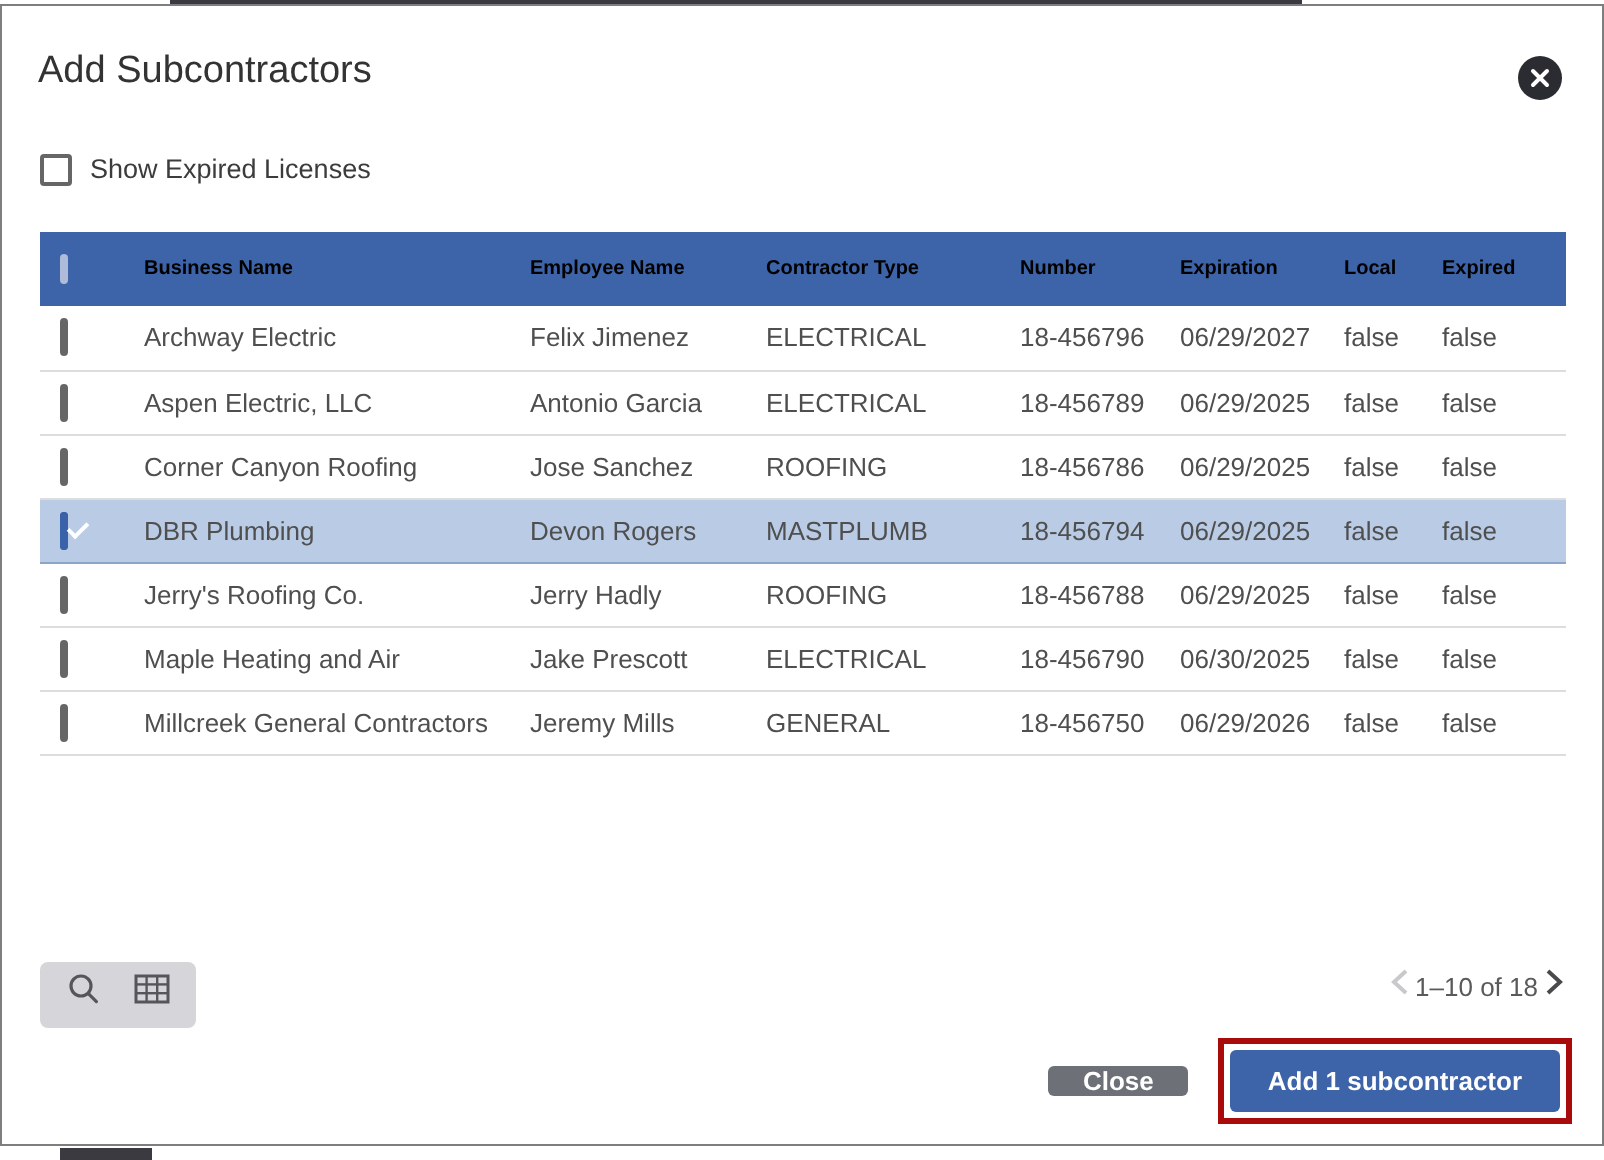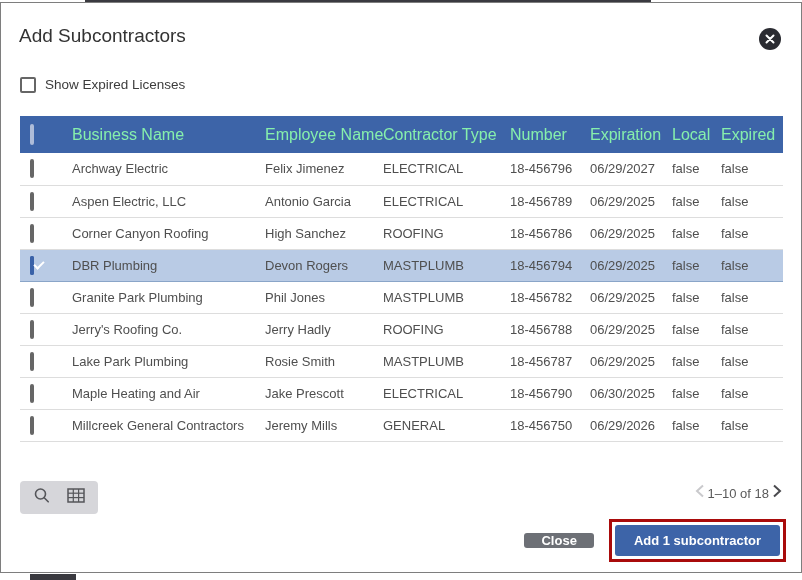--- a/index.html
+++ b/index.html
@@ -30,21 +30,21 @@
         background:#fff; position:relative; flex:0 0 auto; }
   .cb.checked { background:#3a62a8; border-color:#3a62a8; }
   .cb.checked::after { content:""; position:absolute; left:2px; top:3px; width:8px; height:4px;
         border-left:2px solid #fff; border-bottom:2px solid #fff; transform:rotate(-45deg); }
   .cb.header-cb { border-color:#aebcd9; background:transparent; }
 
   
   .grid { position:absolute; left:19px; top:113px; width:763px; border-collapse:collapse; table-layout:fixed; }
   .grid th, .grid td { text-align:left; vertical-align:middle; overflow:hidden; white-space:nowrap; }
   .grid thead tr { background:#3d64a8; height:37px; }
-  .grid thead th { color:#86efac; font-size:16px; font-weight:normal; }
+  .grid thead th { color:#000000; font-size:10px; font-weight:bold; }
   .grid tbody tr { height:32px; border-bottom:1px solid #ddd; background:#fff; }
   .grid tbody td { font-size:13px; color:#4f4f4f; }
   .grid tbody tr.selected { background:#b9cbe5; border-top:1px solid #8aa5c8; border-bottom:1px solid #8aa5c8; }
   .cb-cell { padding-left:10px; }
 
   
   .tools { position:absolute; left:19px; top:478px; width:78px; height:33px;
            background:#d6d6da; border-radius:4px; display:flex; align-items:center;
            justify-content:space-evenly; }
   .tool-btn { display:flex; align-items:center; justify-content:center; width:24px; height:24px; cursor:pointer; }
@@ -124,63 +124,43 @@
         <td>Antonio Garcia</td>
         <td>ELECTRICAL</td>
         <td>18-456789</td>
         <td>06/29/2025</td>
         <td>false</td>
         <td>false</td>
       </tr>
           <tr>
         <td class="cb-cell"><span class="cb"></span></td>
         <td>Corner Canyon Roofing</td>
-        <td>High Sanchez</td>
+        <td>Jose Sanchez</td>
         <td>ROOFING</td>
         <td>18-456786</td>
         <td>06/29/2025</td>
         <td>false</td>
         <td>false</td>
       </tr>
           <tr class="selected">
         <td class="cb-cell"><span class="cb checked"></span></td>
         <td>DBR Plumbing</td>
         <td>Devon Rogers</td>
         <td>MASTPLUMB</td>
         <td>18-456794</td>
         <td>06/29/2025</td>
         <td>false</td>
         <td>false</td>
       </tr>
           <tr>
         <td class="cb-cell"><span class="cb"></span></td>
-        <td>Granite Park Plumbing</td>
-        <td>Phil Jones</td>
-        <td>MASTPLUMB</td>
-        <td>18-456782</td>
-        <td>06/29/2025</td>
-        <td>false</td>
-        <td>false</td>
-      </tr>
-          <tr>
-        <td class="cb-cell"><span class="cb"></span></td>
         <td>Jerry's Roofing Co.</td>
         <td>Jerry Hadly</td>
         <td>ROOFING</td>
         <td>18-456788</td>
-        <td>06/29/2025</td>
-        <td>false</td>
-        <td>false</td>
-      </tr>
-          <tr>
-        <td class="cb-cell"><span class="cb"></span></td>
-        <td>Lake Park Plumbing</td>
-        <td>Rosie Smith</td>
-        <td>MASTPLUMB</td>
-        <td>18-456787</td>
         <td>06/29/2025</td>
         <td>false</td>
         <td>false</td>
       </tr>
           <tr>
         <td class="cb-cell"><span class="cb"></span></td>
         <td>Maple Heating and Air</td>
         <td>Jake Prescott</td>
         <td>ELECTRICAL</td>
         <td>18-456790</td>

